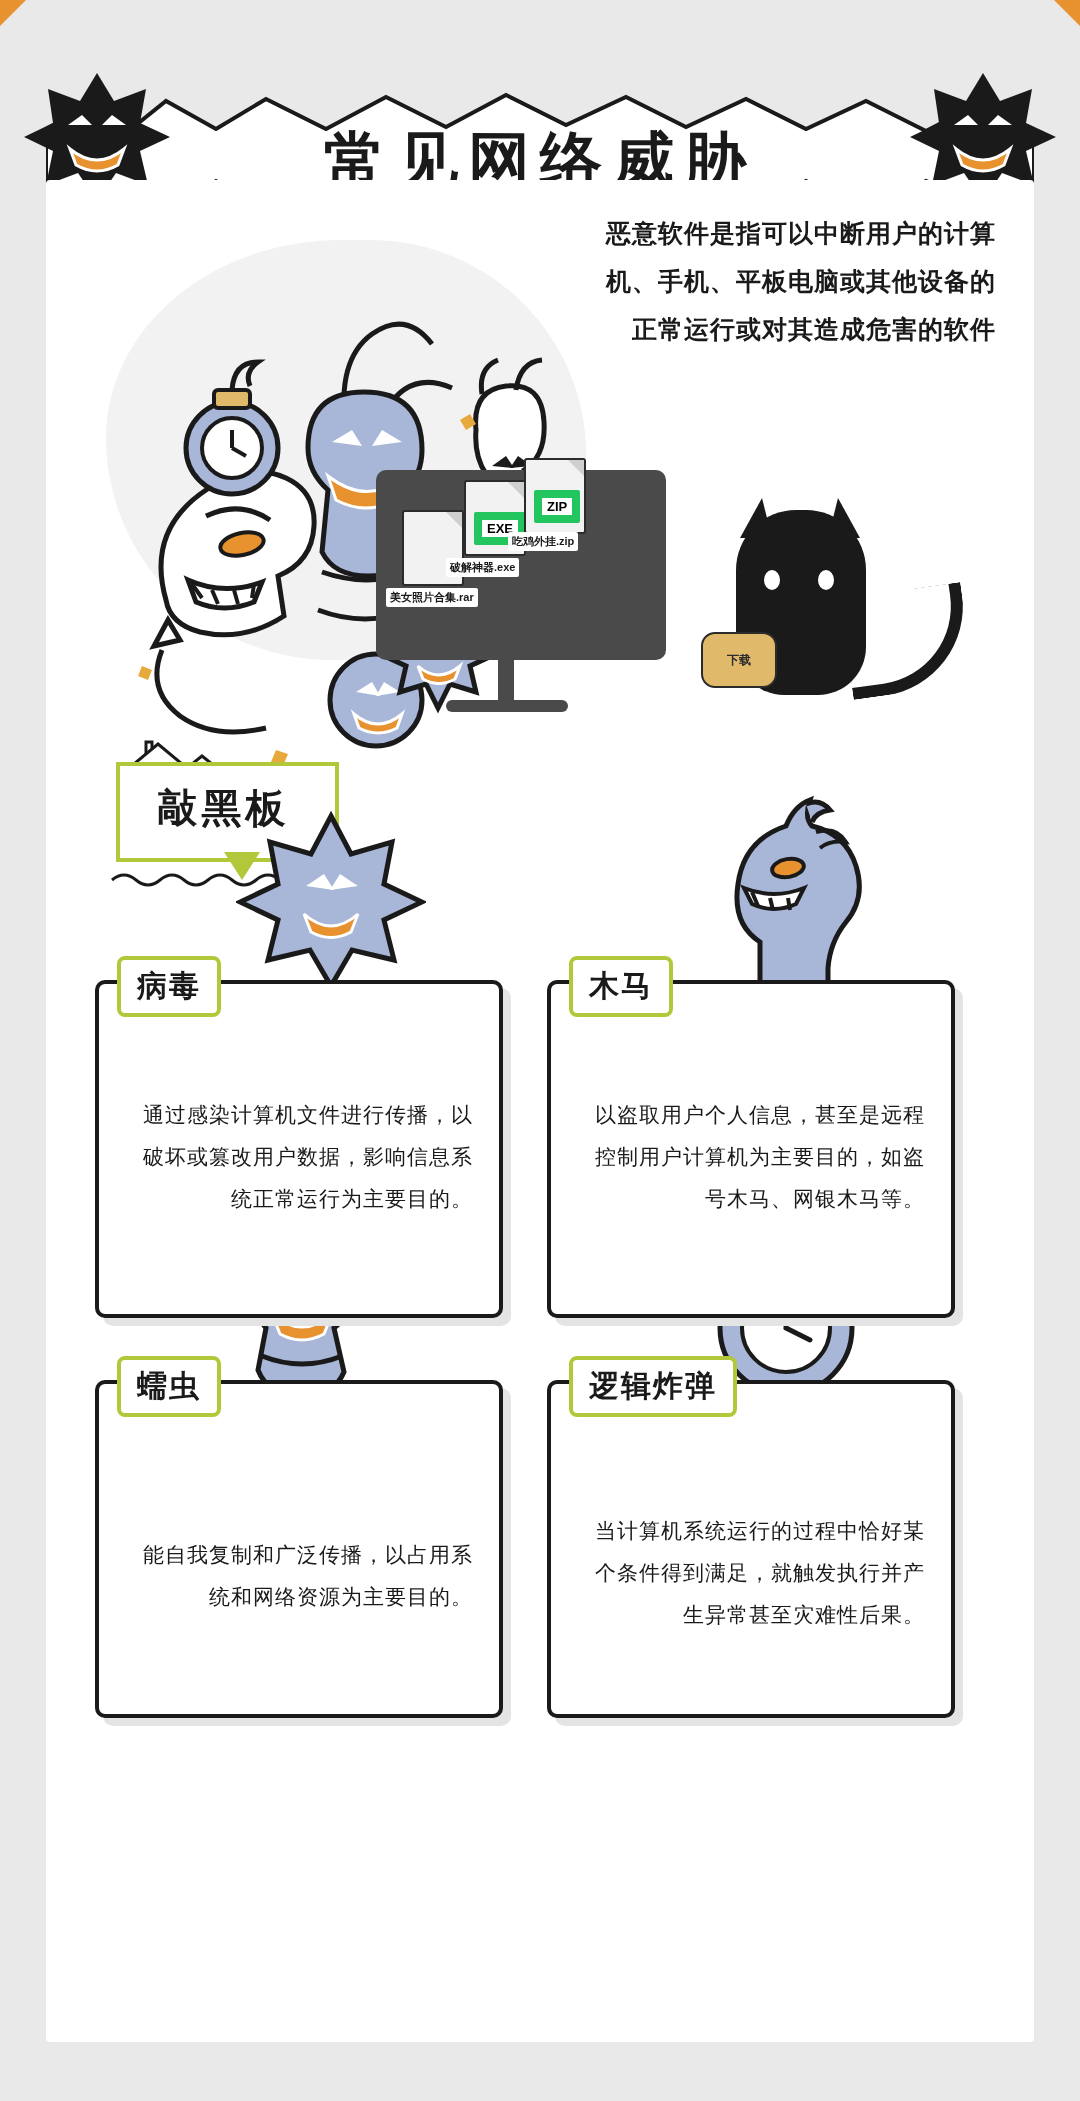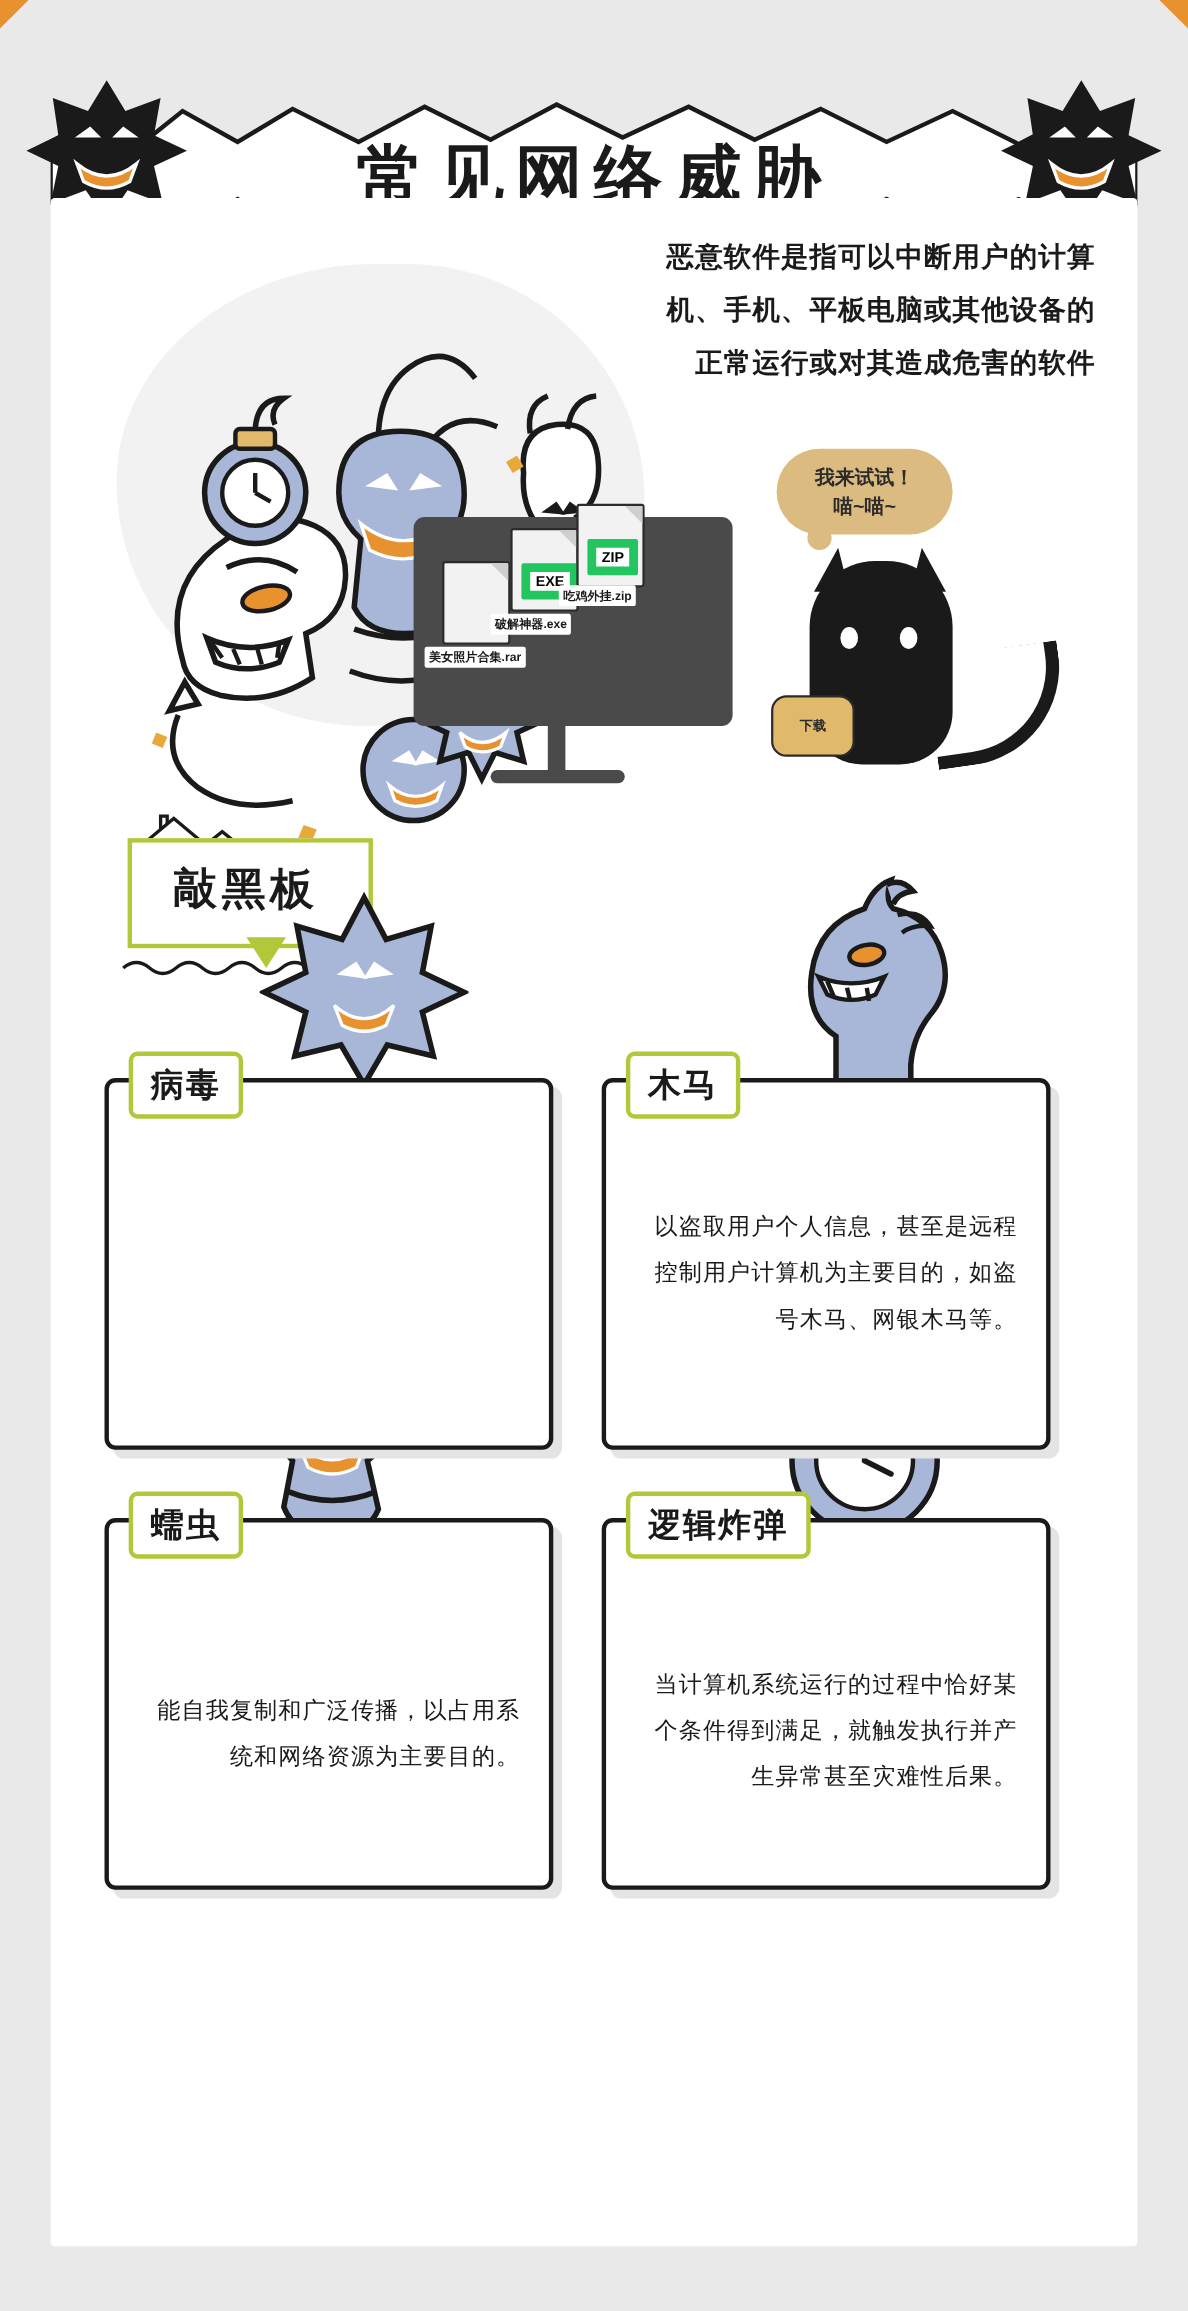--- a/index.html
+++ b/index.html
@@ -295,24 +295,20 @@
     <div class="file-lbl" style="left:462px;top:352px;">吃鸡外挂.zip</div>
 
     <div class="cat-ear-l"></div>
     <div class="cat-ear-r"></div>
     <div class="cat-body"></div>
     <div class="cat-eye l"></div>
     <div class="cat-eye r"></div>
     <div class="cat-tail"></div>
     <div class="cat-paw">下载</div>
 
-    <div class="bubble">
-      <span>我来试试！</span>
-      <span>喵~喵~</span>
-    </div>
 
   </div>
 
   <div class="kb-wrap">
     <svg class="house" viewBox="0 0 120 70">
       <path d="M10 66 L10 34 L34 14 L58 34 L58 66 Z" fill="none" stroke="#1a1a1a" stroke-width="3"></path>
       <path d="M58 66 L58 42 L78 26 L98 42 L98 66 Z" fill="none" stroke="#1a1a1a" stroke-width="3"></path>
       <path d="M22 24 L22 12 L28 12 L28 19" fill="none" stroke="#1a1a1a" stroke-width="3"></path>
       <path d="M0 66 L118 66" stroke="#1a1a1a" stroke-width="3"></path>
     </svg>
@@ -365,20 +361,21 @@
         <circle cx="100" cy="118" r="44" fill="#ffffff" stroke="#1a1a1a" stroke-width="4"></circle>
         <path d="M100 118 L100 88 M100 118 L124 130" stroke="#1a1a1a" stroke-width="5" stroke-linecap="round"></path>
         <rect x="78" y="36" width="44" height="22" rx="5" fill="#e0b96a" stroke="#1a1a1a" stroke-width="4"></rect>
         <path d="M100 36 q4 -32 34 -32 q-18 12 -12 28" fill="none" stroke="#1a1a1a" stroke-width="5"></path>
         <path d="M136 2 l12 -2 l-6 12 z" fill="#ffffff" stroke="#1a1a1a" stroke-width="4"></path>
       </svg>
     </div>
 
     <div class="card c1">
       <div class="card-tag">病毒</div>
+      <div class="card-body">通过感染计算机文件进行传播，以破坏或篡改用户数据，影响信息系统正常运行为主要目的。</div>
     </div>
 
     <div class="card c2">
       <div class="card-tag">木马</div>
       <div class="card-body">以盗取用户个人信息，甚至是远程控制用户计算机为主要目的，如盗号木马、网银木马等。</div>
     </div>
 
     <div class="card c3">
       <div class="card-tag">蠕虫</div>
       <div class="card-body">能自我复制和广泛传播，以占用系统和网络资源为主要目的。</div>

